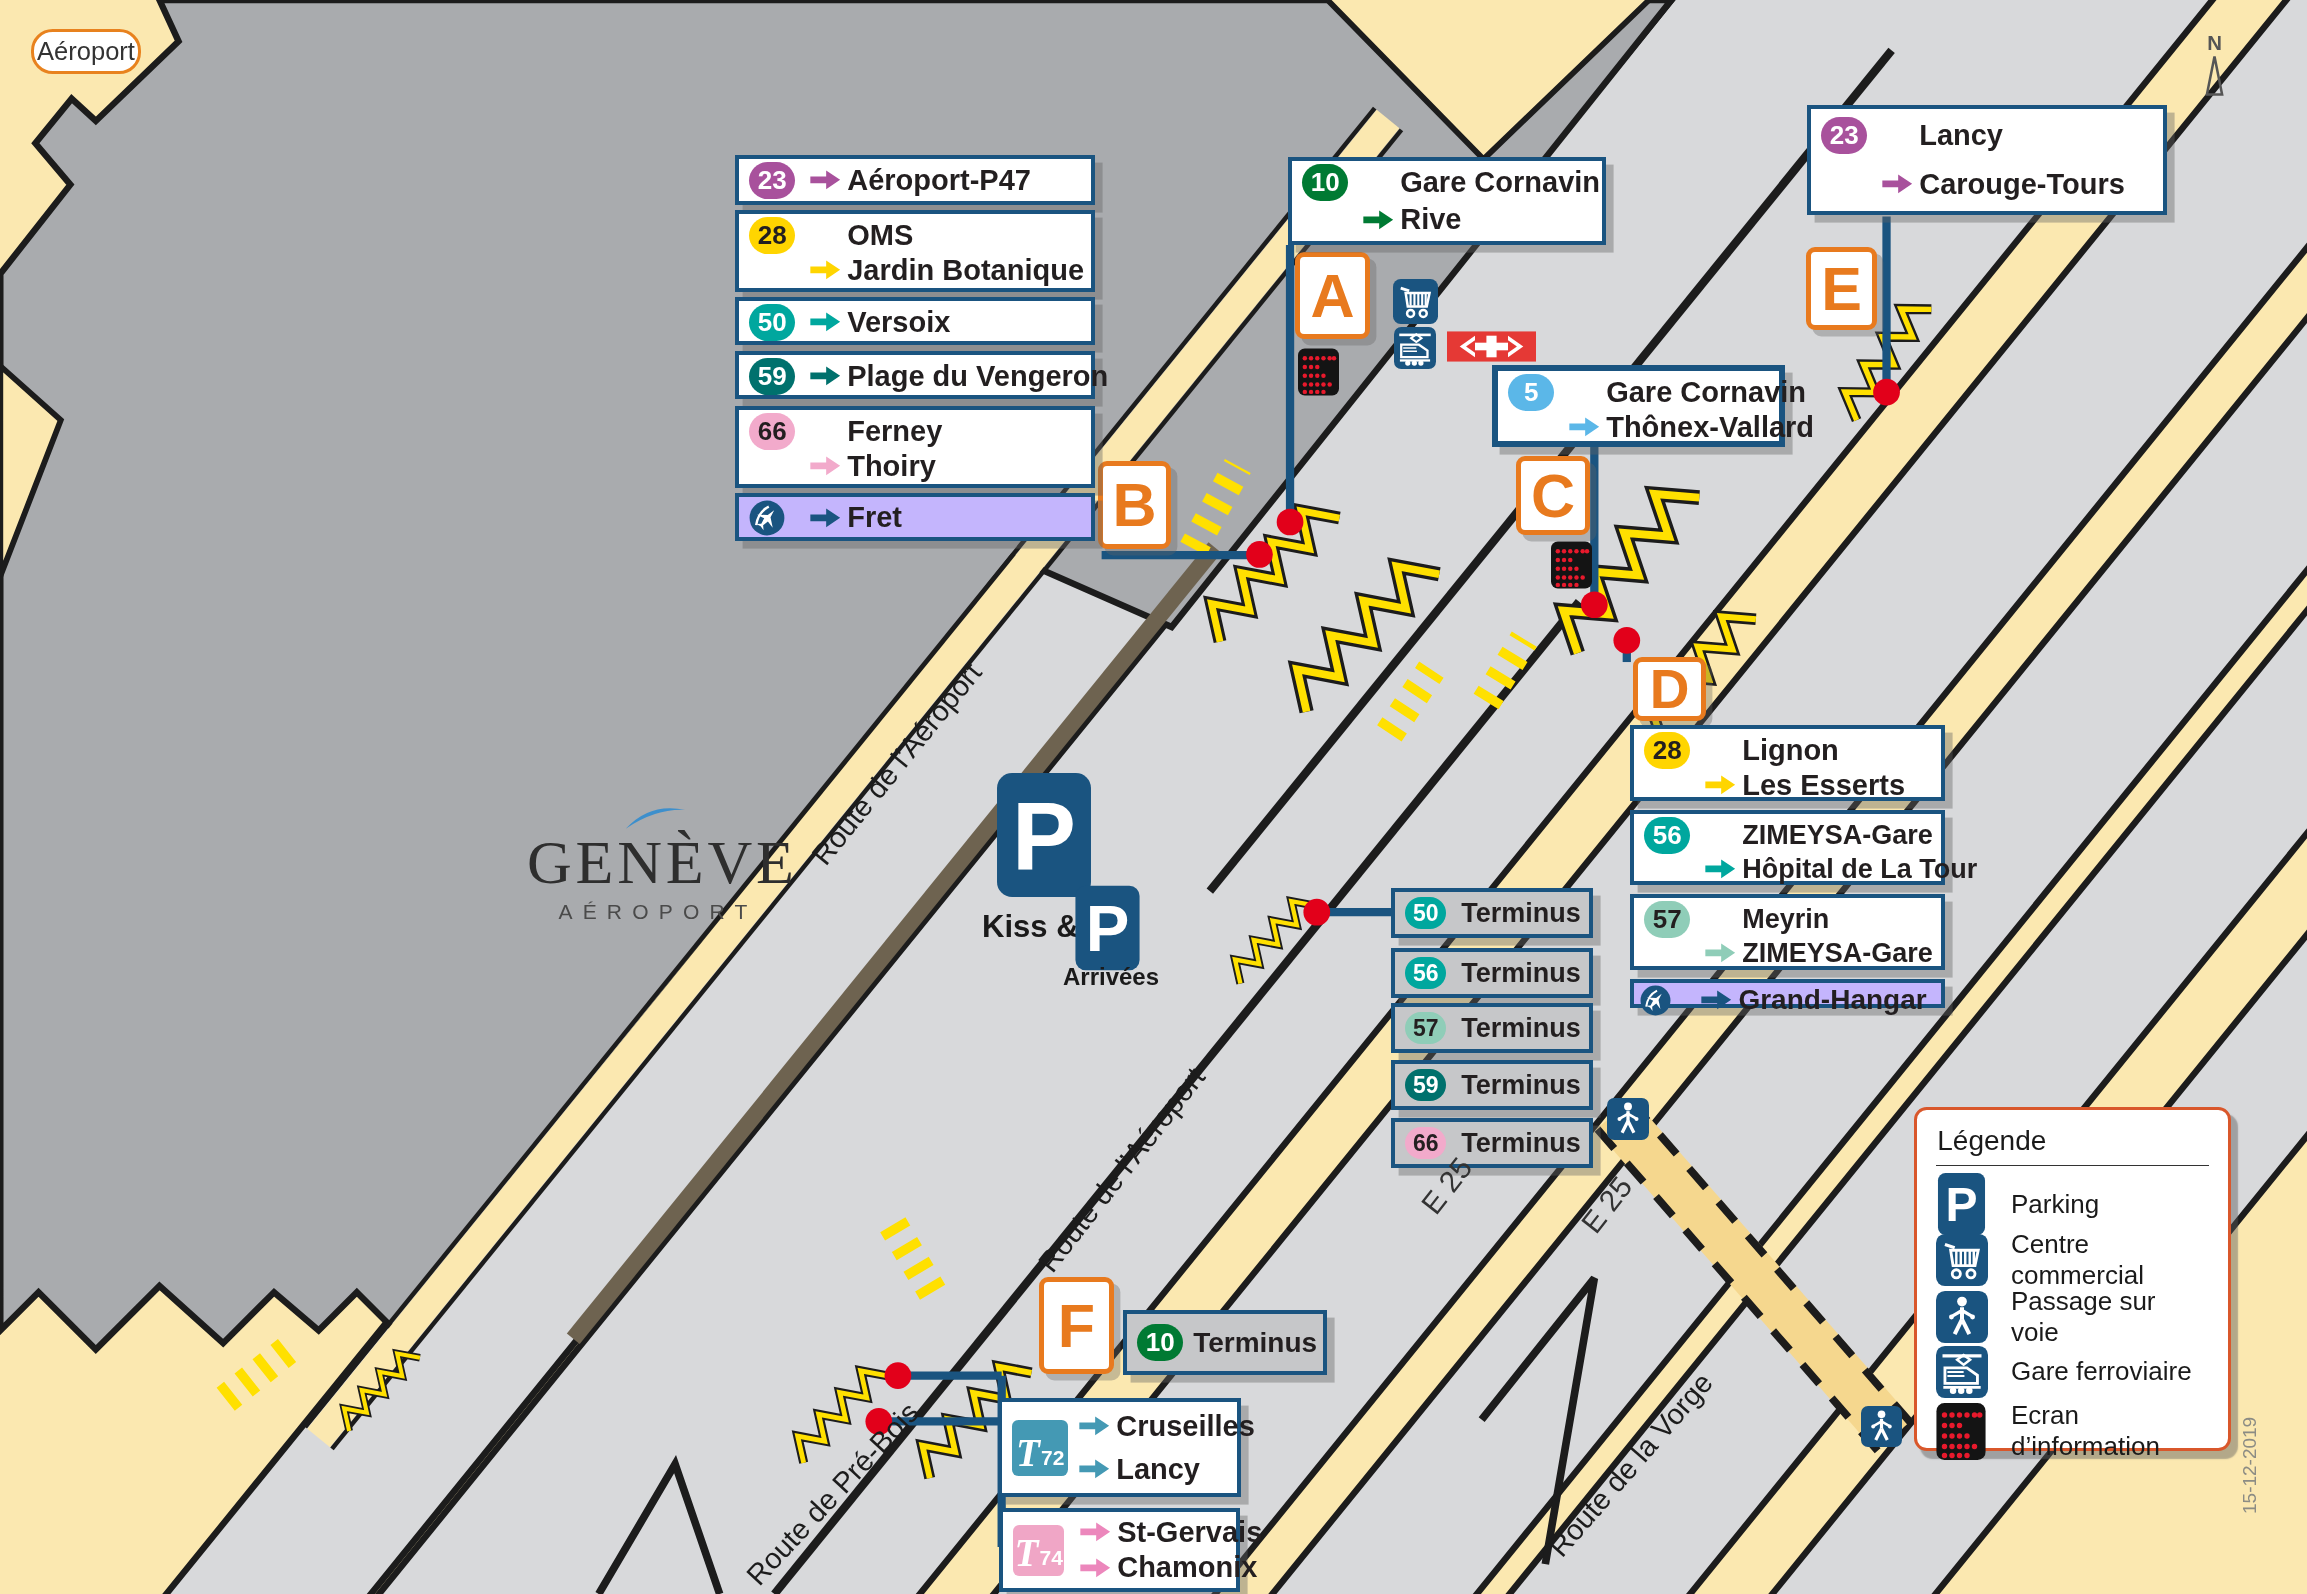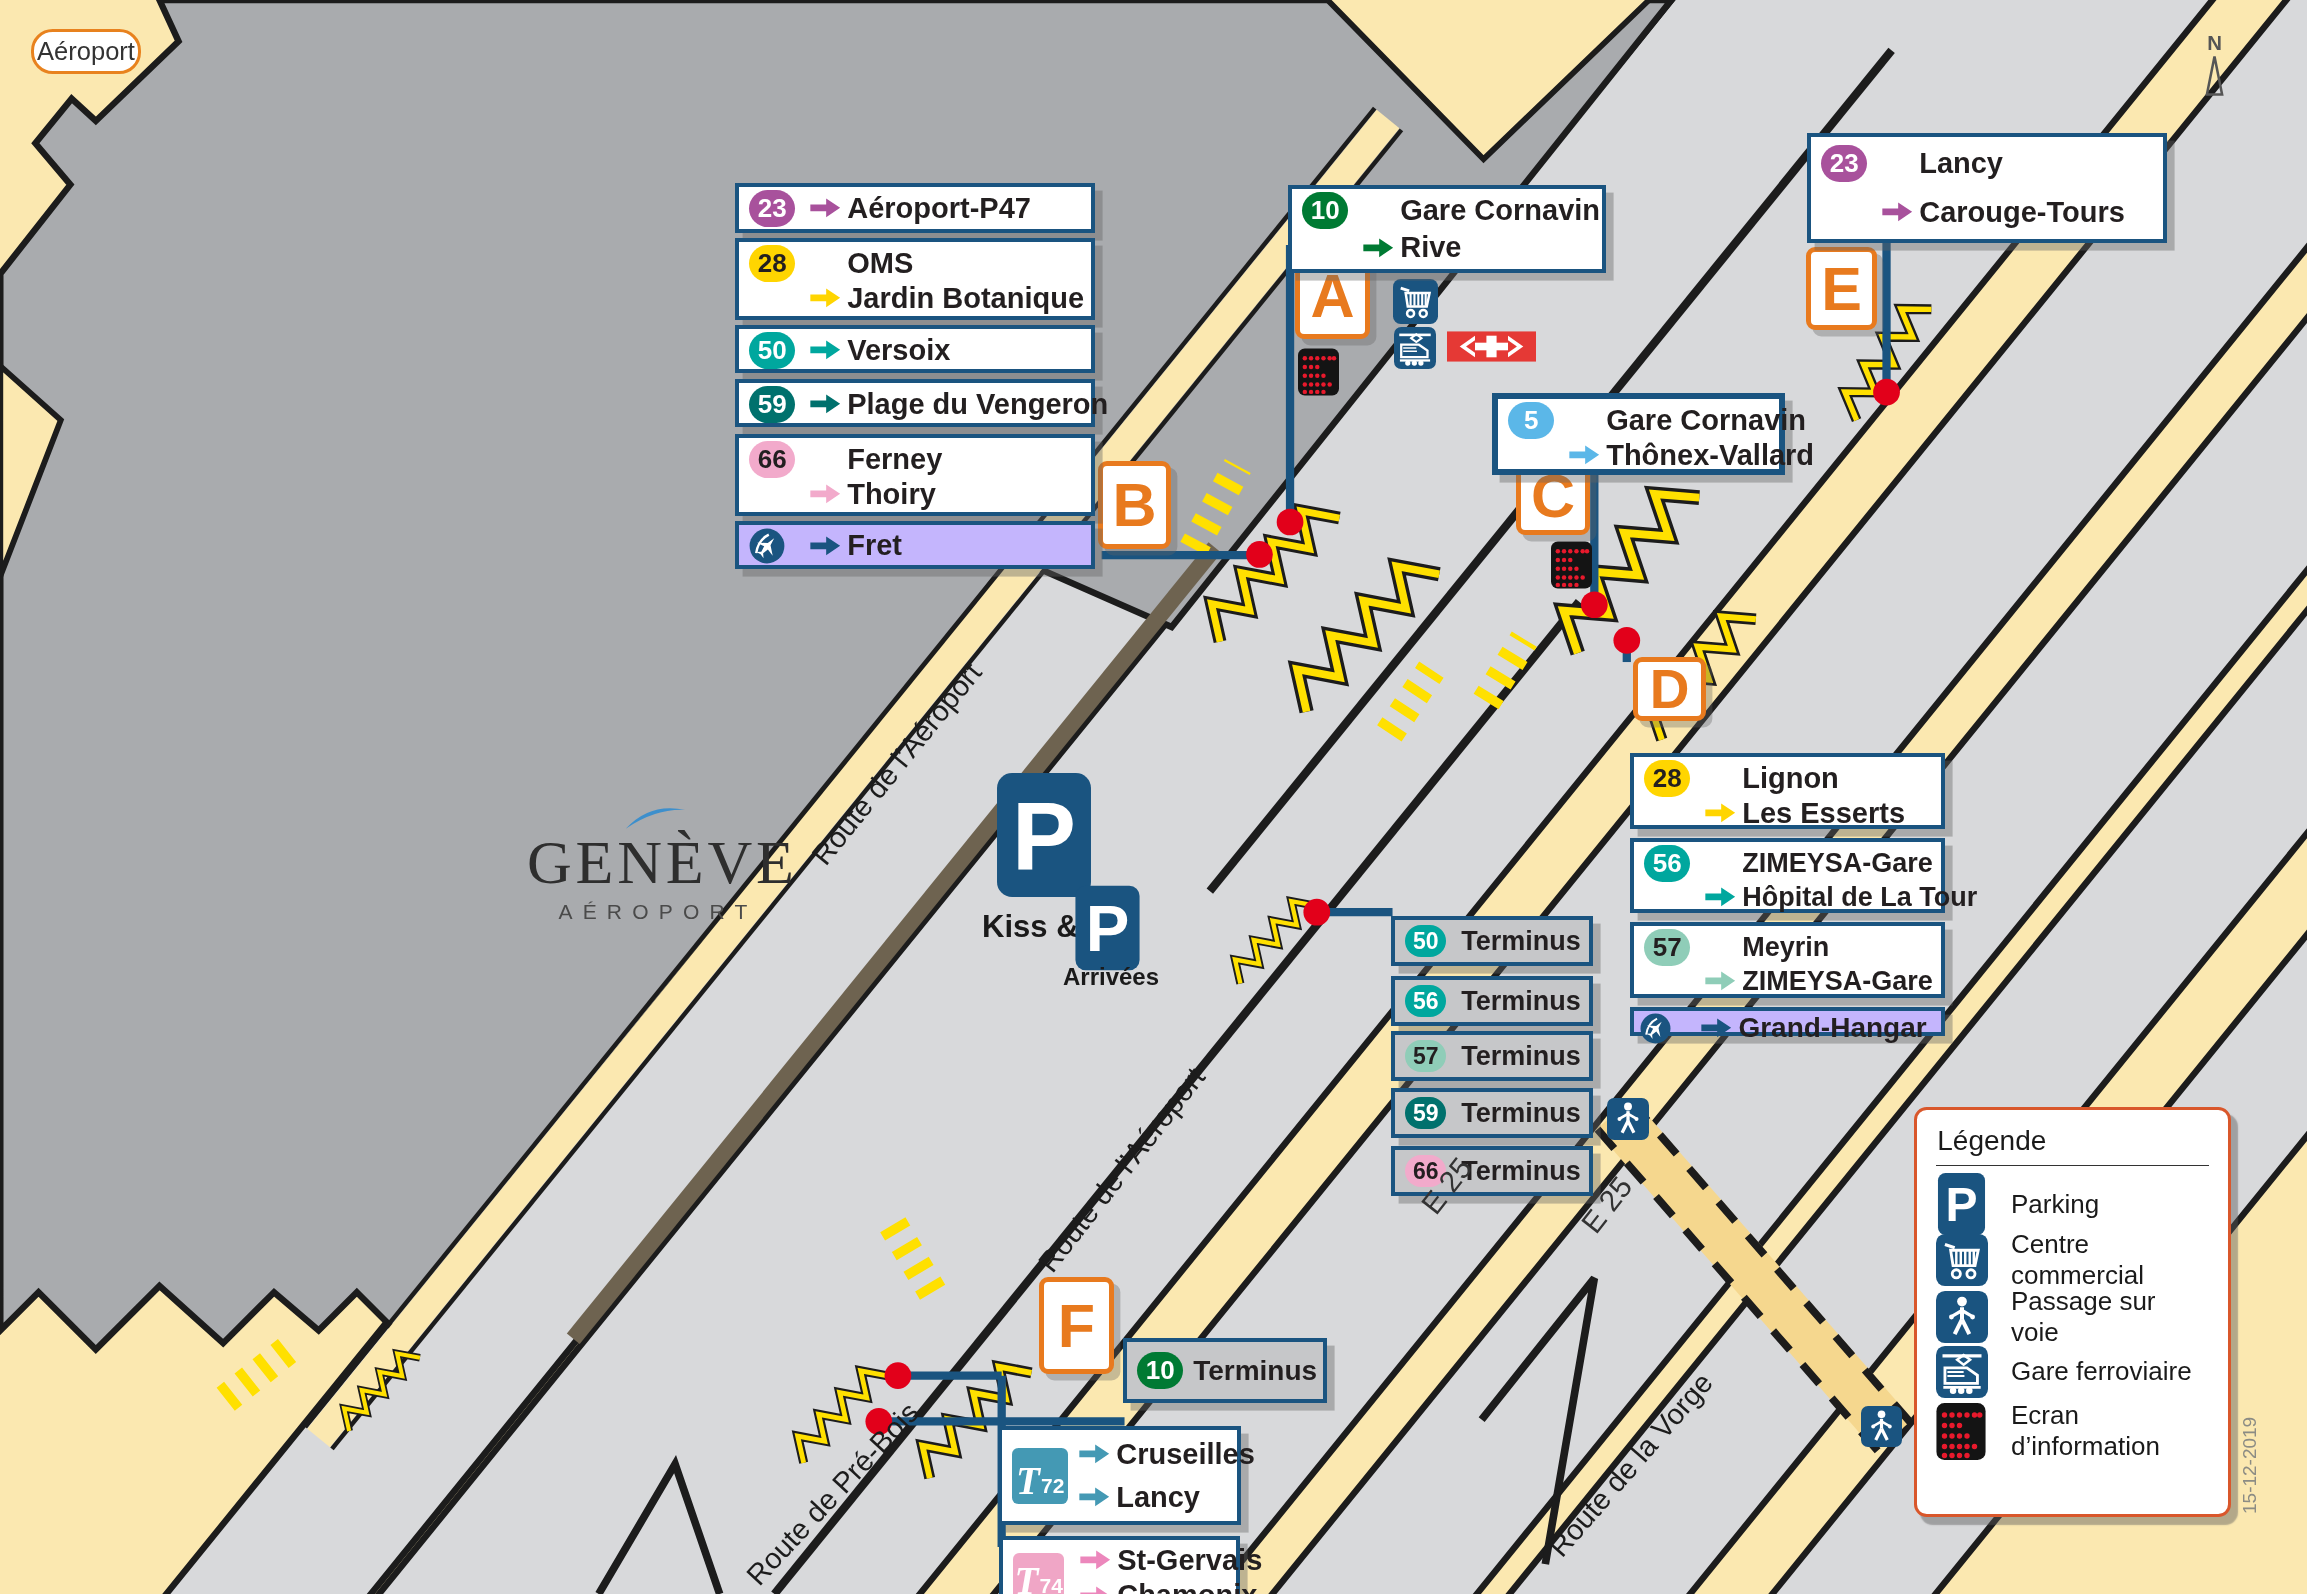--- a/index.html
+++ b/index.html
@@ -4,21 +4,21 @@
 <style>
   html,body{margin:0;padding:0;background:#e7e7e7;}
   #stage{position:relative;width:2307px;height:1594px;overflow:hidden;
          font-family:"Liberation Sans",sans-serif;background:#FBE8B0;}
   #map-base{position:absolute;left:0;top:0;}
   .abs{position:absolute;box-sizing:border-box;}
   
   .sign{position:absolute;box-sizing:border-box;background:#fff;border:4.5px solid #1A5480;
         box-shadow:7.6px 7.6px 0 rgba(100,100,100,.40);display:grid;
         grid-template-columns:59px 39px 1fr;align-items:center;
-        padding:2.5px 7.6px 2.5px 10.2px;font-weight:bold;font-size:29px;color:#231F20;white-space:nowrap;margin-top:28px;}
+        padding:2.5px 7.6px 2.5px 10.2px;font-weight:bold;font-size:29px;color:#231F20;white-space:nowrap;}
   .sign.two{grid-template-rows:1fr 1fr;}
   .sign.two .badge{grid-area:1/1;}
   .sign.two .d1{grid-area:1/3;}
   .sign.two .arr{grid-area:2/2;}
   .sign.two .d2{grid-area:2/3;}
   .sign.gray{background:#C6C7C9;}
   .sign.cream{background:#c4b5fd;}
   .sign.terminus{grid-template-columns:56px 1fr;}
   .badge{justify-self:start;min-width:46px;height:37px;border-radius:18.5px;display:flex;
          align-items:center;justify-content:center;font-size:26px;font-weight:bold;
@@ -451,21 +451,21 @@
   <svg class="arr" style="grid-area: 1 / 2; color: rgb(236, 135, 188);" viewBox="0 0 48 34" width="31" height="21.7">
         <use href="#sym-arrow"></use>
       </svg>
   <span class="d1">St-Gervais</span>
   <svg class="arr" style="color: rgb(236, 135, 188);" viewBox="0 0 48 34" width="31" height="21.7">
         <use href="#sym-arrow"></use>
       </svg>
   <span class="d2">Chamonix</span>
 </div>
 
-<div class="legend" style="left:1914px;top:1107px;width:317px;height:410px;">
+<div class="legend" style="left:1914px;top:1107px;width:317px;height:344px;">
   <h3>Légende</h3>
   <div class="rule"></div>
   <div class="lrow">
     <svg width="51" height="64" viewBox="0 0 104 136">
           <use href="#sym-p"></use>
         </svg>
     <span class="llab">Parking</span>
   </div>
   <div class="lrow">
     <svg width="52" height="52" viewBox="0 0 82 82">

